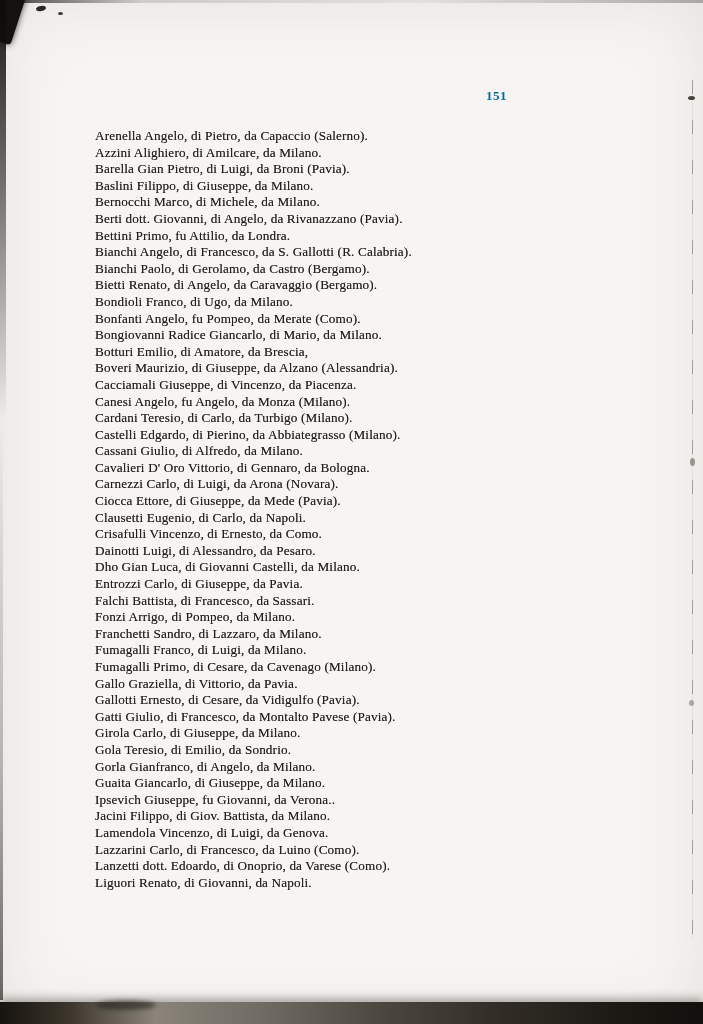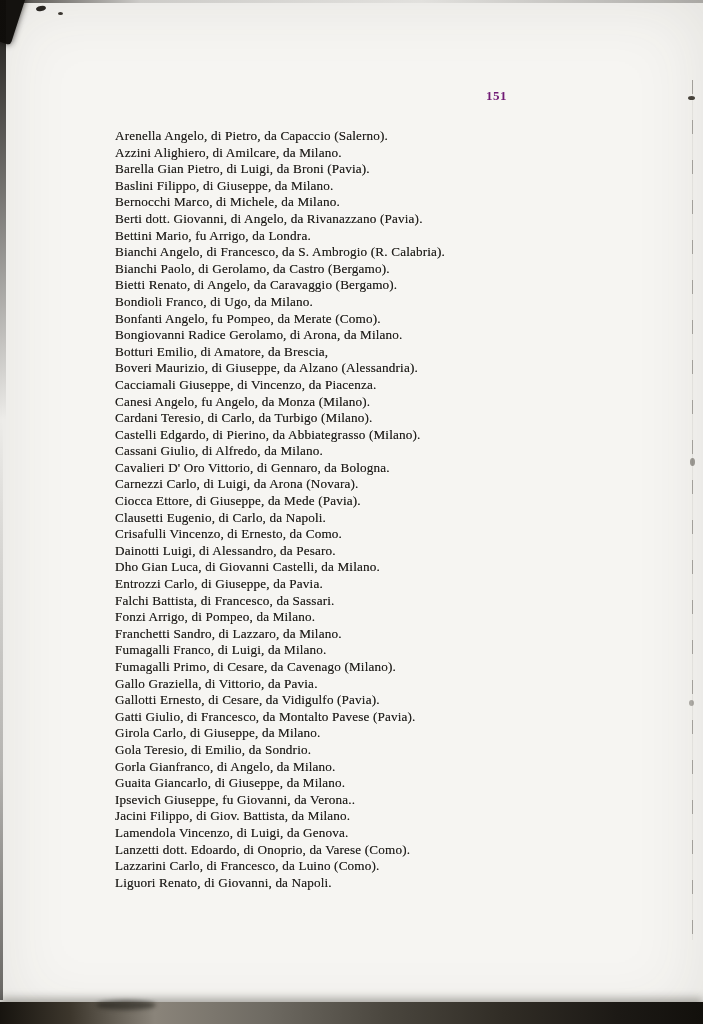--- a/index.html
+++ b/index.html
@@ -15,37 +15,36 @@
     background: #f6f5f2;
     box-shadow: inset 0 0 70px rgba(60,55,45,0.10);
     overflow: hidden;
   }
   .page-number {
     position: absolute;
     left: 486px;
     top: 88px;
     font-size: 13px;
     font-weight: 700;
-    color: #701a75;
+    color: #0369a1;
     letter-spacing: 0.5px;
   }
   .entries {
     position: absolute;
     left: 95px;
     top: 128px;
     width: 500px;
     font-size: 13.2px;
     line-height: 16.6px;
     color: #23211e;
     text-shadow: 0 0 0.4px rgba(20,18,15,0.55);
     letter-spacing: 0.15px;
   }
   .entry {
     white-space: nowrap;
-    margin-left: 20px;
   }
   
   .artifact { position: absolute; pointer-events: none; }
   .corner-tl {
     left: -10px; top: -16px;
     width: 30px; height: 58px;
     background: #14120f;
     transform: rotate(18deg);
     border-radius: 4px;
     box-shadow: 0 0 6px rgba(20,18,15,0.8);
@@ -131,33 +130,33 @@
       <div class="entry">Azzini Alighiero, di Amilcare, da Milano.</div>
 
       <div class="entry">Barella Gian Pietro, di Luigi, da Broni (Pavia).</div>
 
       <div class="entry">Baslini Filippo, di Giuseppe, da Milano.</div>
 
       <div class="entry">Bernocchi Marco, di Michele, da Milano.</div>
 
       <div class="entry">Berti dott. Giovanni, di Angelo, da Rivanazzano (Pavia).</div>
 
-      <div class="entry">Bettini Mario, fu Arrigo, da Londra.</div>
-
-      <div class="entry">Bianchi Angelo, di Francesco, da S. Ambrogio (R. Calabria).</div>
+      <div class="entry">Bettini Primo, fu Attilio, da Londra.</div>
+
+      <div class="entry">Bianchi Angelo, di Francesco, da S. Gallotti (R. Calabria).</div>
 
       <div class="entry">Bianchi Paolo, di Gerolamo, da Castro (Bergamo).</div>
 
       <div class="entry">Bietti Renato, di Angelo, da Caravaggio (Bergamo).</div>
 
       <div class="entry">Bondioli Franco, di Ugo, da Milano.</div>
 
       <div class="entry">Bonfanti Angelo, fu Pompeo, da Merate (Como).</div>
 
-      <div class="entry">Bongiovanni Radice Gerolamo, di Arona, da Milano.</div>
+      <div class="entry">Bongiovanni Radice Giancarlo, di Mario, da Milano.</div>
 
       <div class="entry">Botturi Emilio, di Amatore, da Brescia,</div>
 
       <div class="entry">Boveri Maurizio, di Giuseppe, da Alzano (Alessandria).</div>
 
       <div class="entry">Cacciamali Giuseppe, di Vincenzo, da Piacenza.</div>
 
       <div class="entry">Canesi Angelo, fu Angelo, da Monza (Milano).</div>
 
       <div class="entry">Cardani Teresio, di Carlo, da Turbigo (Milano).</div>
@@ -206,20 +205,20 @@
       <div class="entry">Gorla Gianfranco, di Angelo, da Milano.</div>
 
       <div class="entry">Guaita Giancarlo, di Giuseppe, da Milano.</div>
 
       <div class="entry">Ipsevich Giuseppe, fu Giovanni, da Verona..</div>
 
       <div class="entry">Jacini Filippo, di Giov. Battista, da Milano.</div>
 
       <div class="entry">Lamendola Vincenzo, di Luigi, da Genova.</div>
 
+      <div class="entry">Lazzarini Carlo, di Francesco, da Luino (Como).</div>
+
       <div class="entry">Lanzetti dott. Edoardo, di Onoprio, da Varese (Como).</div>
-
-      <div class="entry">Lazzarini Carlo, di Francesco, da Luino (Como).</div>
 
       <div class="entry">Liguori Renato, di Giovanni, da Napoli.</div>
     </div>
 
 </div>
 
 </body></html>

